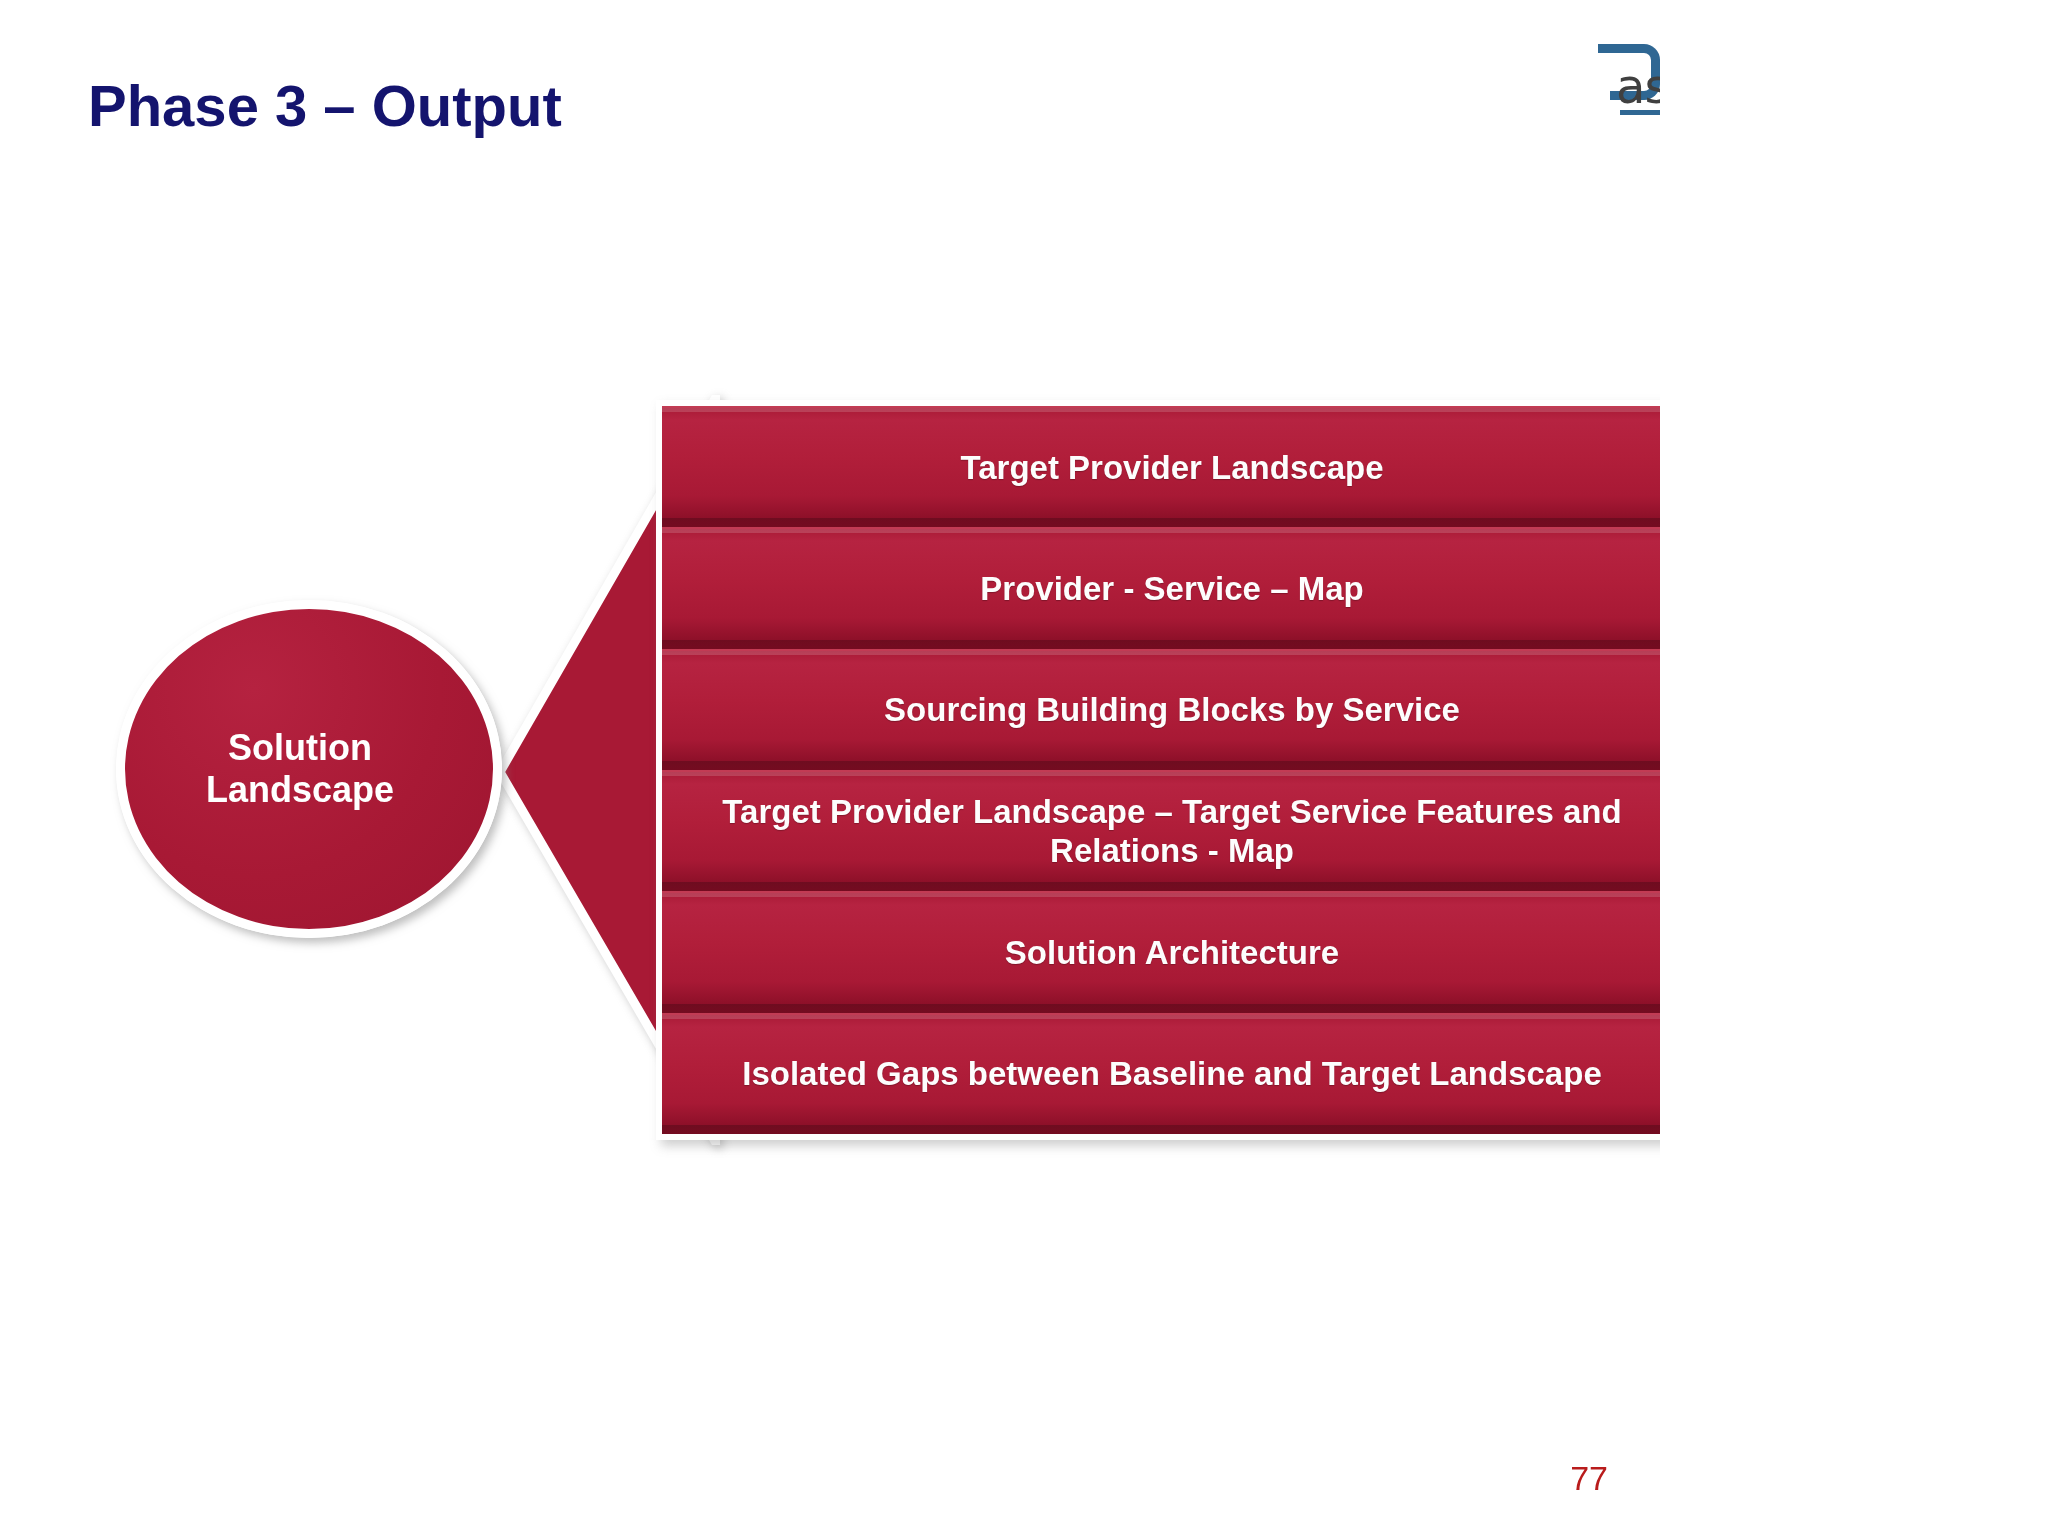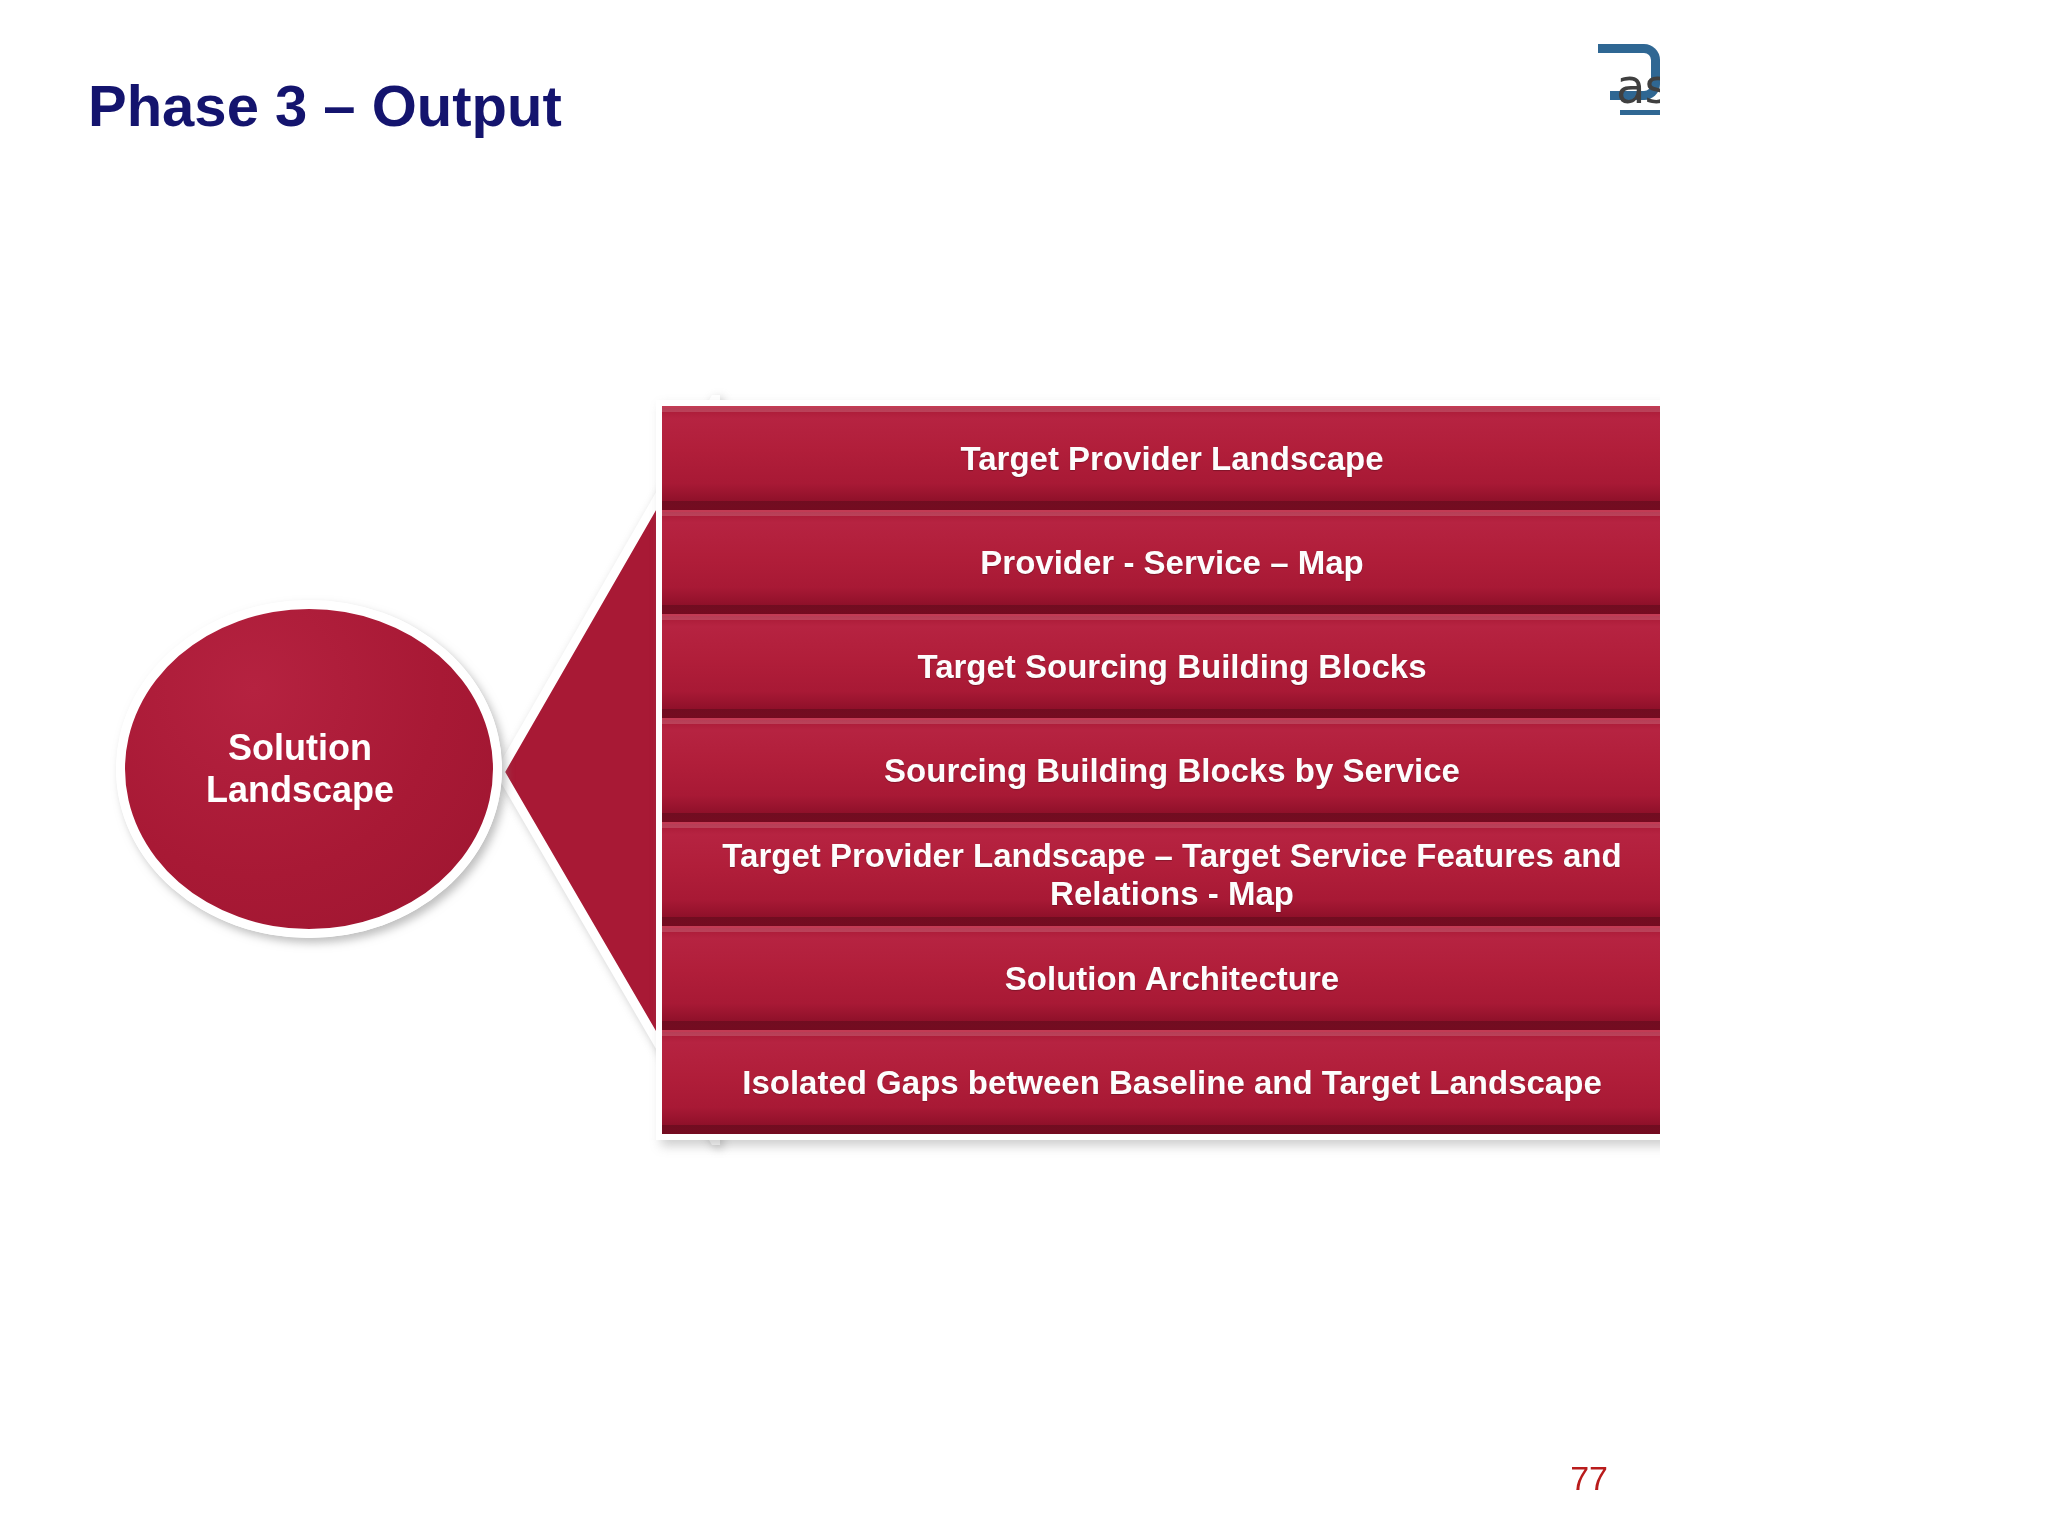--- a/index.html
+++ b/index.html
@@ -231,23 +231,20 @@
     </div>
 
     <div id="bars">
       <div class="bar">
         <span class="bar-label">Target Provider Landscape</span>
       </div>
       <div class="bar">
         <span class="bar-label">Provider -  Service – Map</span>
       </div>
       <div class="bar">
-        <span class="bar-label">Target Sourcing Building Blocks</span>
-      </div>
-      <div class="bar">
         <span class="bar-label">Sourcing Building Blocks by Service</span>
       </div>
       <div class="bar">
         <span class="bar-label">Target Provider Landscape – Target Service Features and Relations - Map</span>
       </div>
       <div class="bar">
         <span class="bar-label">Solution Architecture</span>
       </div>
       <div class="bar">
         <span class="bar-label">Isolated Gaps between Baseline and Target Landscape</span>

